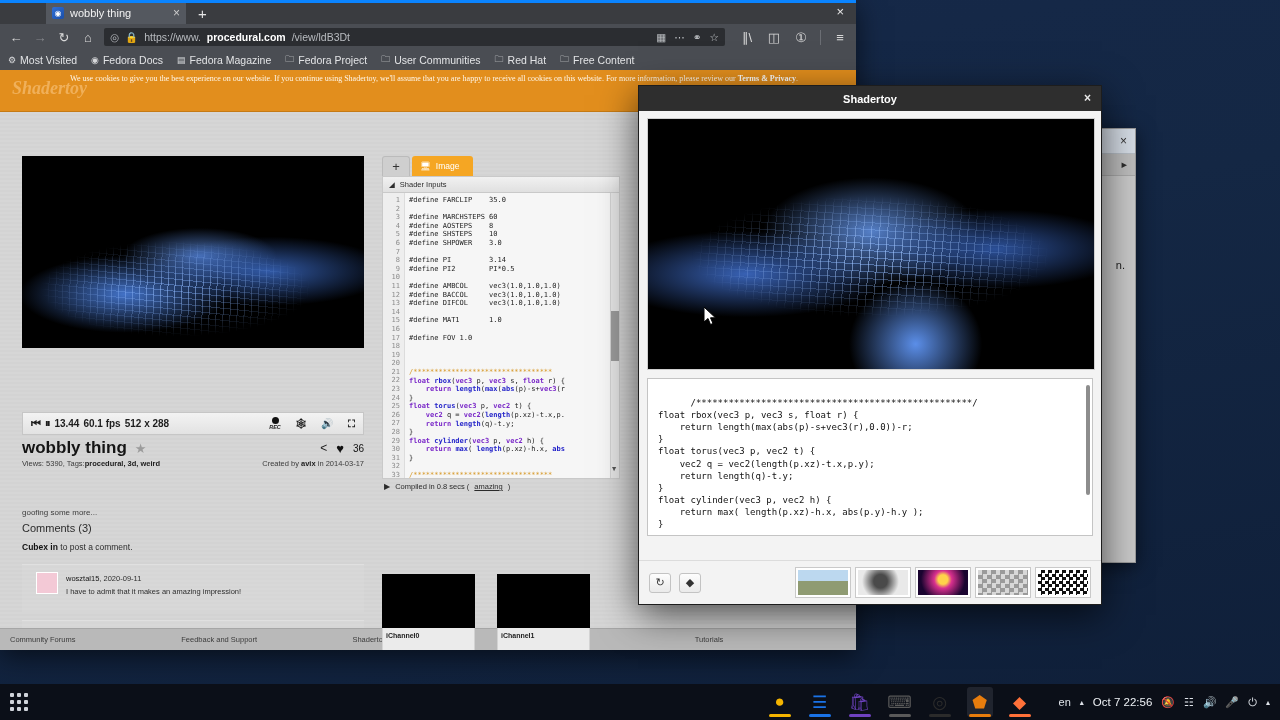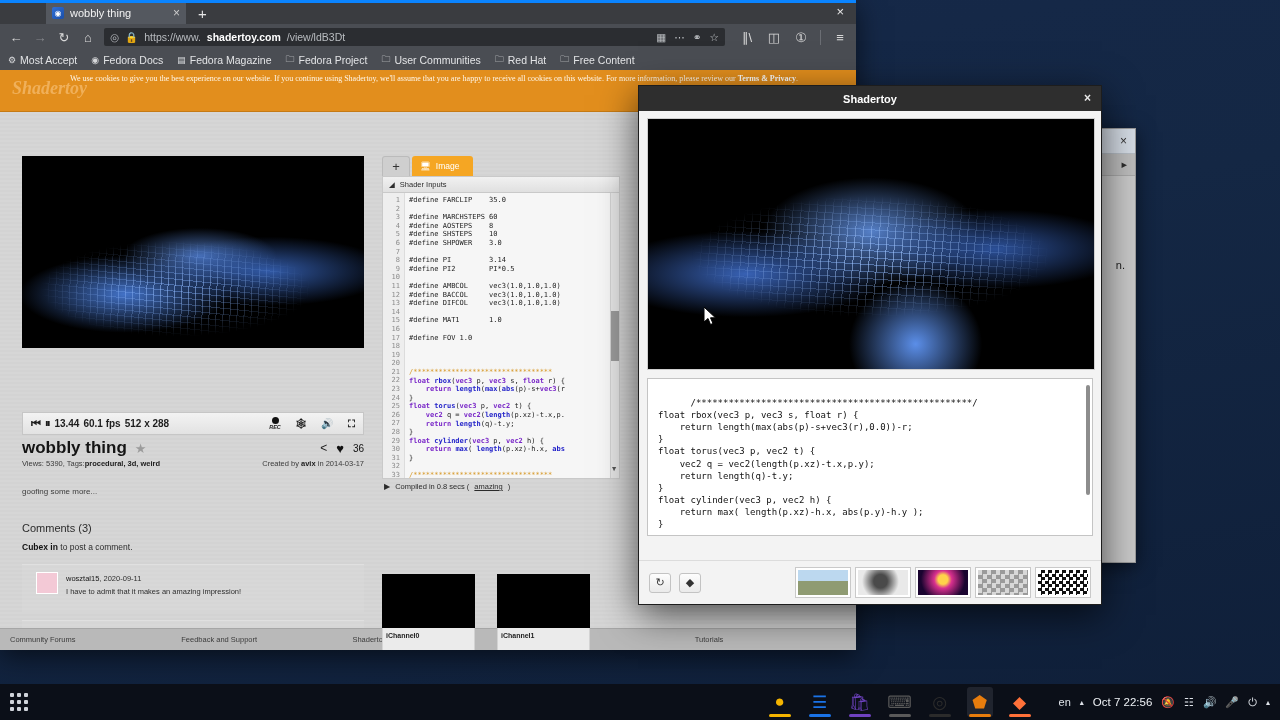--- a/index.html
+++ b/index.html
@@ -166,21 +166,21 @@
   .heart { color:#111; font-size: 13px; }
   .likes { font-size: 10px; color:#111; }
 
   .meta-row {
     position: absolute; left: 22px; top: 347px; width: 342px;
     font-size: 7.5px; color: #3b3b3b; display: flex;
   }
   .meta-row b { color:#1c1c1c; }
   .meta-right { margin-left: auto; }
 
-  .descr { position: absolute; left: 22px; top: 375px; font-size: 8px; color: #3c3c3c; }
+  .descr { position: absolute; left: 22px; top: 396px; font-size: 8px; color: #3c3c3c; }
   .comments-h { position: absolute; left: 22px; top: 410px; font-size: 11px; color: #2c2c2c; }
   .signin { position: absolute; left: 22px; top: 430px; font-size: 8.5px; color: #2c2c2c; }
   .signin b { color:#111; }
 
   .comment {
     position: absolute; left: 22px; width: 342px; height: 48px;
     background: rgba(255,255,255,.07);
     border-top: 1px solid rgba(255,255,255,.22);
     display: flex; padding: 7px 0 0 14px; gap: 8px;
   }
@@ -436,42 +436,42 @@
 
     <div class="ff-navbar">
       <span class="nav-ico">←</span>
       <span class="nav-ico dim">→</span>
       <span class="nav-ico">↻</span>
       <span class="nav-ico">⌂</span>
       <div class="urlbar">
         <span>◎</span>
         <span>🔒</span>
         <span>https://www.</span>
-          <span class="host">shadertoy.com</span>
+          <span class="host">procedural.com</span>
           <span>/view/ldB3Dt</span>
         <span class="url-right">
           <span>▦</span>
           <span>⋯</span>
           <span>⚭</span>
           <span>☆</span>
         </span>
       </div>
       <span class="ff-right-icons">
         <span class="nav-ico">∥\</span>
         <span class="nav-ico">◫</span>
         <span class="nav-ico">①</span>
         <span class="sep"></span>
         <span class="nav-ico">≡</span>
       </span>
     </div>
 
     <div class="ff-bookmarks" id="bookmarks">
         <div class="bm">
           <span class="bm-ico">⚙</span>
-          <span>Most Accept</span>
+          <span>Most Visited</span>
         </div>
         <div class="bm">
           <span class="bm-ico">◉</span>
           <span>Fedora Docs</span>
         </div>
         <div class="bm">
           <span class="bm-ico">▤</span>
           <span>Fedora Magazine</span>
         </div>
         <div class="bm">

